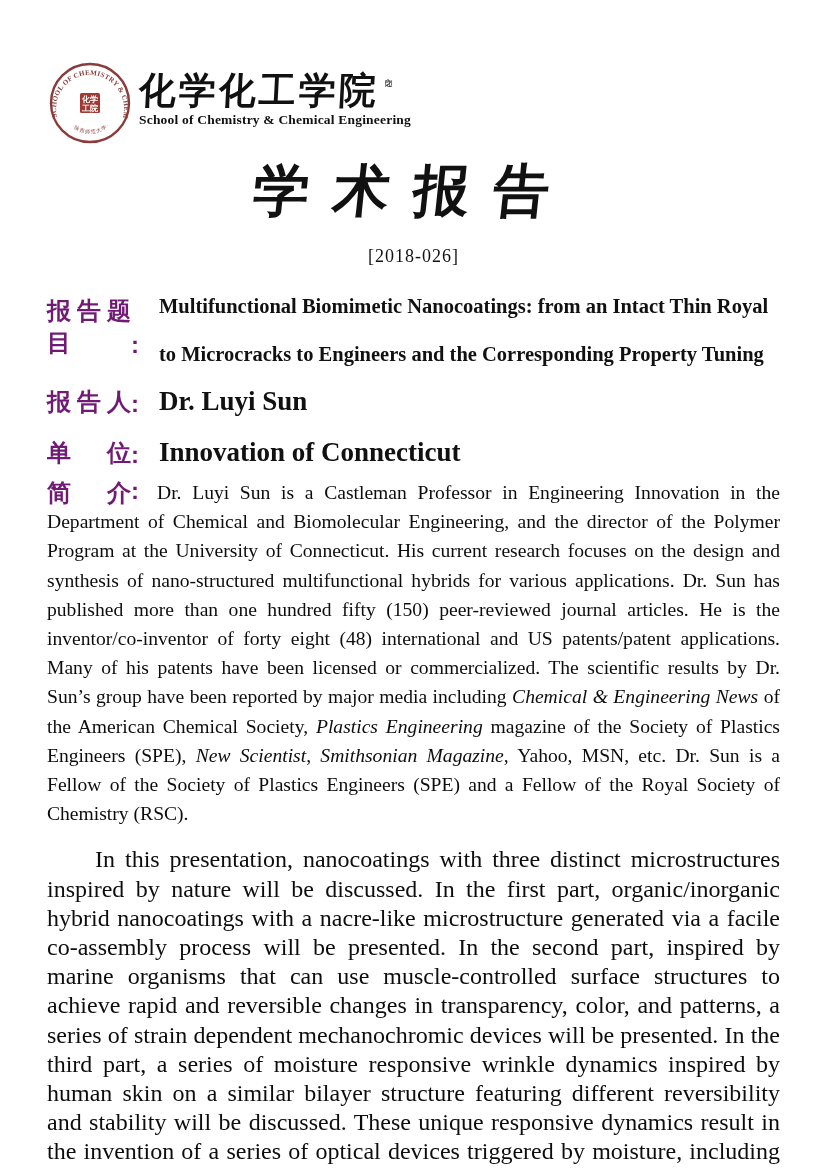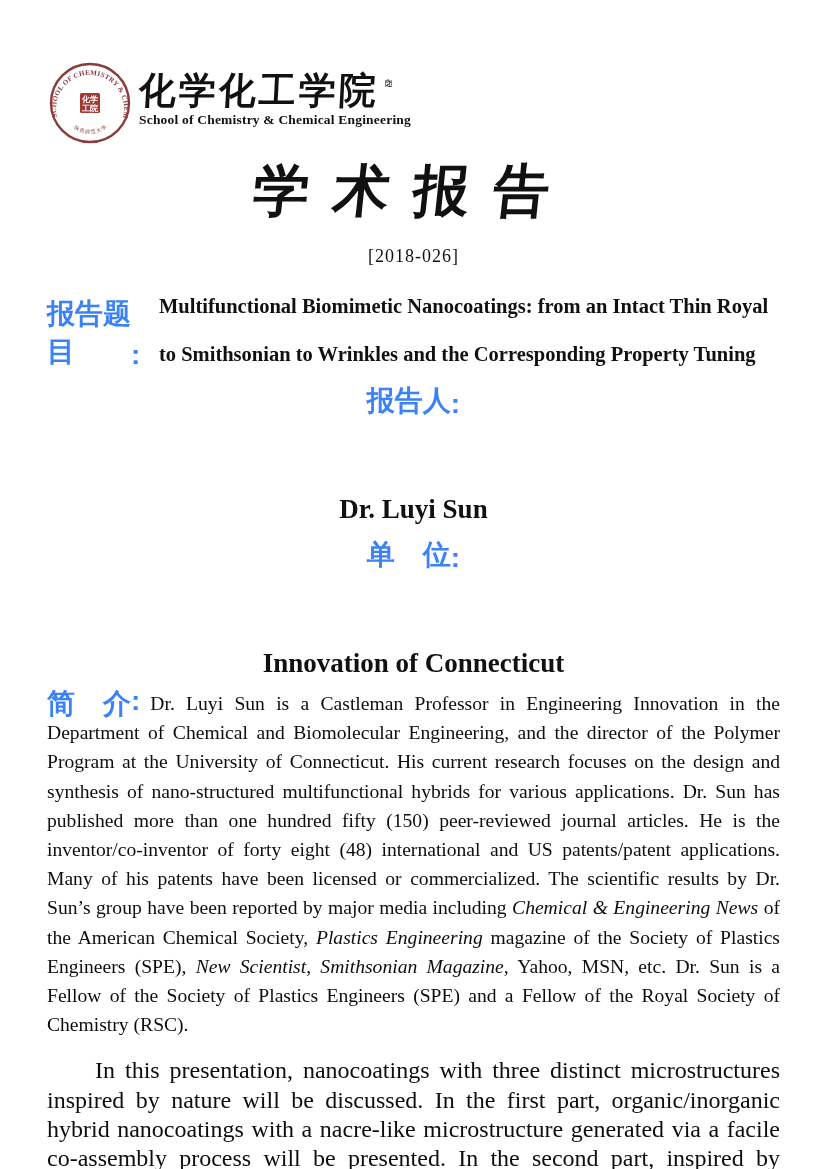--- a/index.html
+++ b/index.html
@@ -67,22 +67,22 @@
     font-family: "Liberation Serif", serif;
     font-size: 18px;
     margin-top: 16px;
     letter-spacing: 1px;
   }
 
   
   .label-sans {
     font-family: "Liberation Sans", sans-serif;
     font-weight: 700;
-    font-size: 28px;
-    color: #3b82f6;
+    font-size: 24px;
+    color: #701a75;
   }
   .jlabel {
     display: inline-block;
     width: 84px;
     text-align: justify;
     text-align-last: justify;
     vertical-align: bottom;
   }
   .jlabel4 { width: 84px; }
   .colon { font-weight: 700; }
@@ -93,38 +93,38 @@
   }
   .topic-label { flex: 0 0 112px; padding-top: 2px; }
   .topic-lines {
     font-family: "Liberation Serif", serif;
     font-weight: 700;
     font-size: 20.5px;
   }
   .topic-line1 { line-height: 26px; }
   .topic-line2 { line-height: 26px; margin-top: 22px; }
 
-  .field-row { margin-top: 11px; display: flex; align-items: center; flex-direction: column; }
+  .field-row { margin-top: 19px; display: flex; align-items: flex-start; }
   .field-row .label-wrap { flex: 0 0 112px; }
   .field-value {
     font-family: "Liberation Serif", serif;
     font-weight: 700;
     font-size: 27px;
   }
 
   
   .bio {
     margin-top: 7px;
     font-family: "Liberation Serif", serif;
     font-size: 19.6px;
     line-height: 29.2px;
     text-align: justify;
     color: #0d0d0d;
   }
-  .bio .label-sans { margin-right: 10px; }
+  .bio .label-sans { margin-right: 18px; }
   .bio .jlabel { width: 84px; }
   .italic { font-style: italic; }
   .para2 {
     margin-top: 17px;
     text-indent: 2em;
     font-family: "Liberation Serif", serif;
     font-size: 24px;
     line-height: 29.2px;
     text-align: justify;
     color: #0d0d0d;
@@ -174,21 +174,21 @@
   <div class="doc-title">学术报告</div>
 
   <div class="report-no">[2018-026]</div>
 
   <div class="topic-block">
     <div class="topic-label label-sans">
       <span class="jlabel jlabel4">报告题目</span><span class="colon">:</span>
     </div>
     <div class="topic-lines">
       <div class="topic-line1">Multifunctional Biomimetic Nanocoatings: from an Intact Thin Royal</div>
-      <div class="topic-line2">to Smithsonian to Wrinkles and the Corresponding Property Tuning</div>
+      <div class="topic-line2">to Microcracks to Engineers and the Corresponding Property Tuning</div>
     </div>
   </div>
 
   <div class="field-row">
     <div class="label-wrap label-sans">
       <span class="jlabel">报告人</span><span class="colon">:</span>
     </div>
     <div class="field-value">Dr. Luyi Sun</div>
   </div>
 

